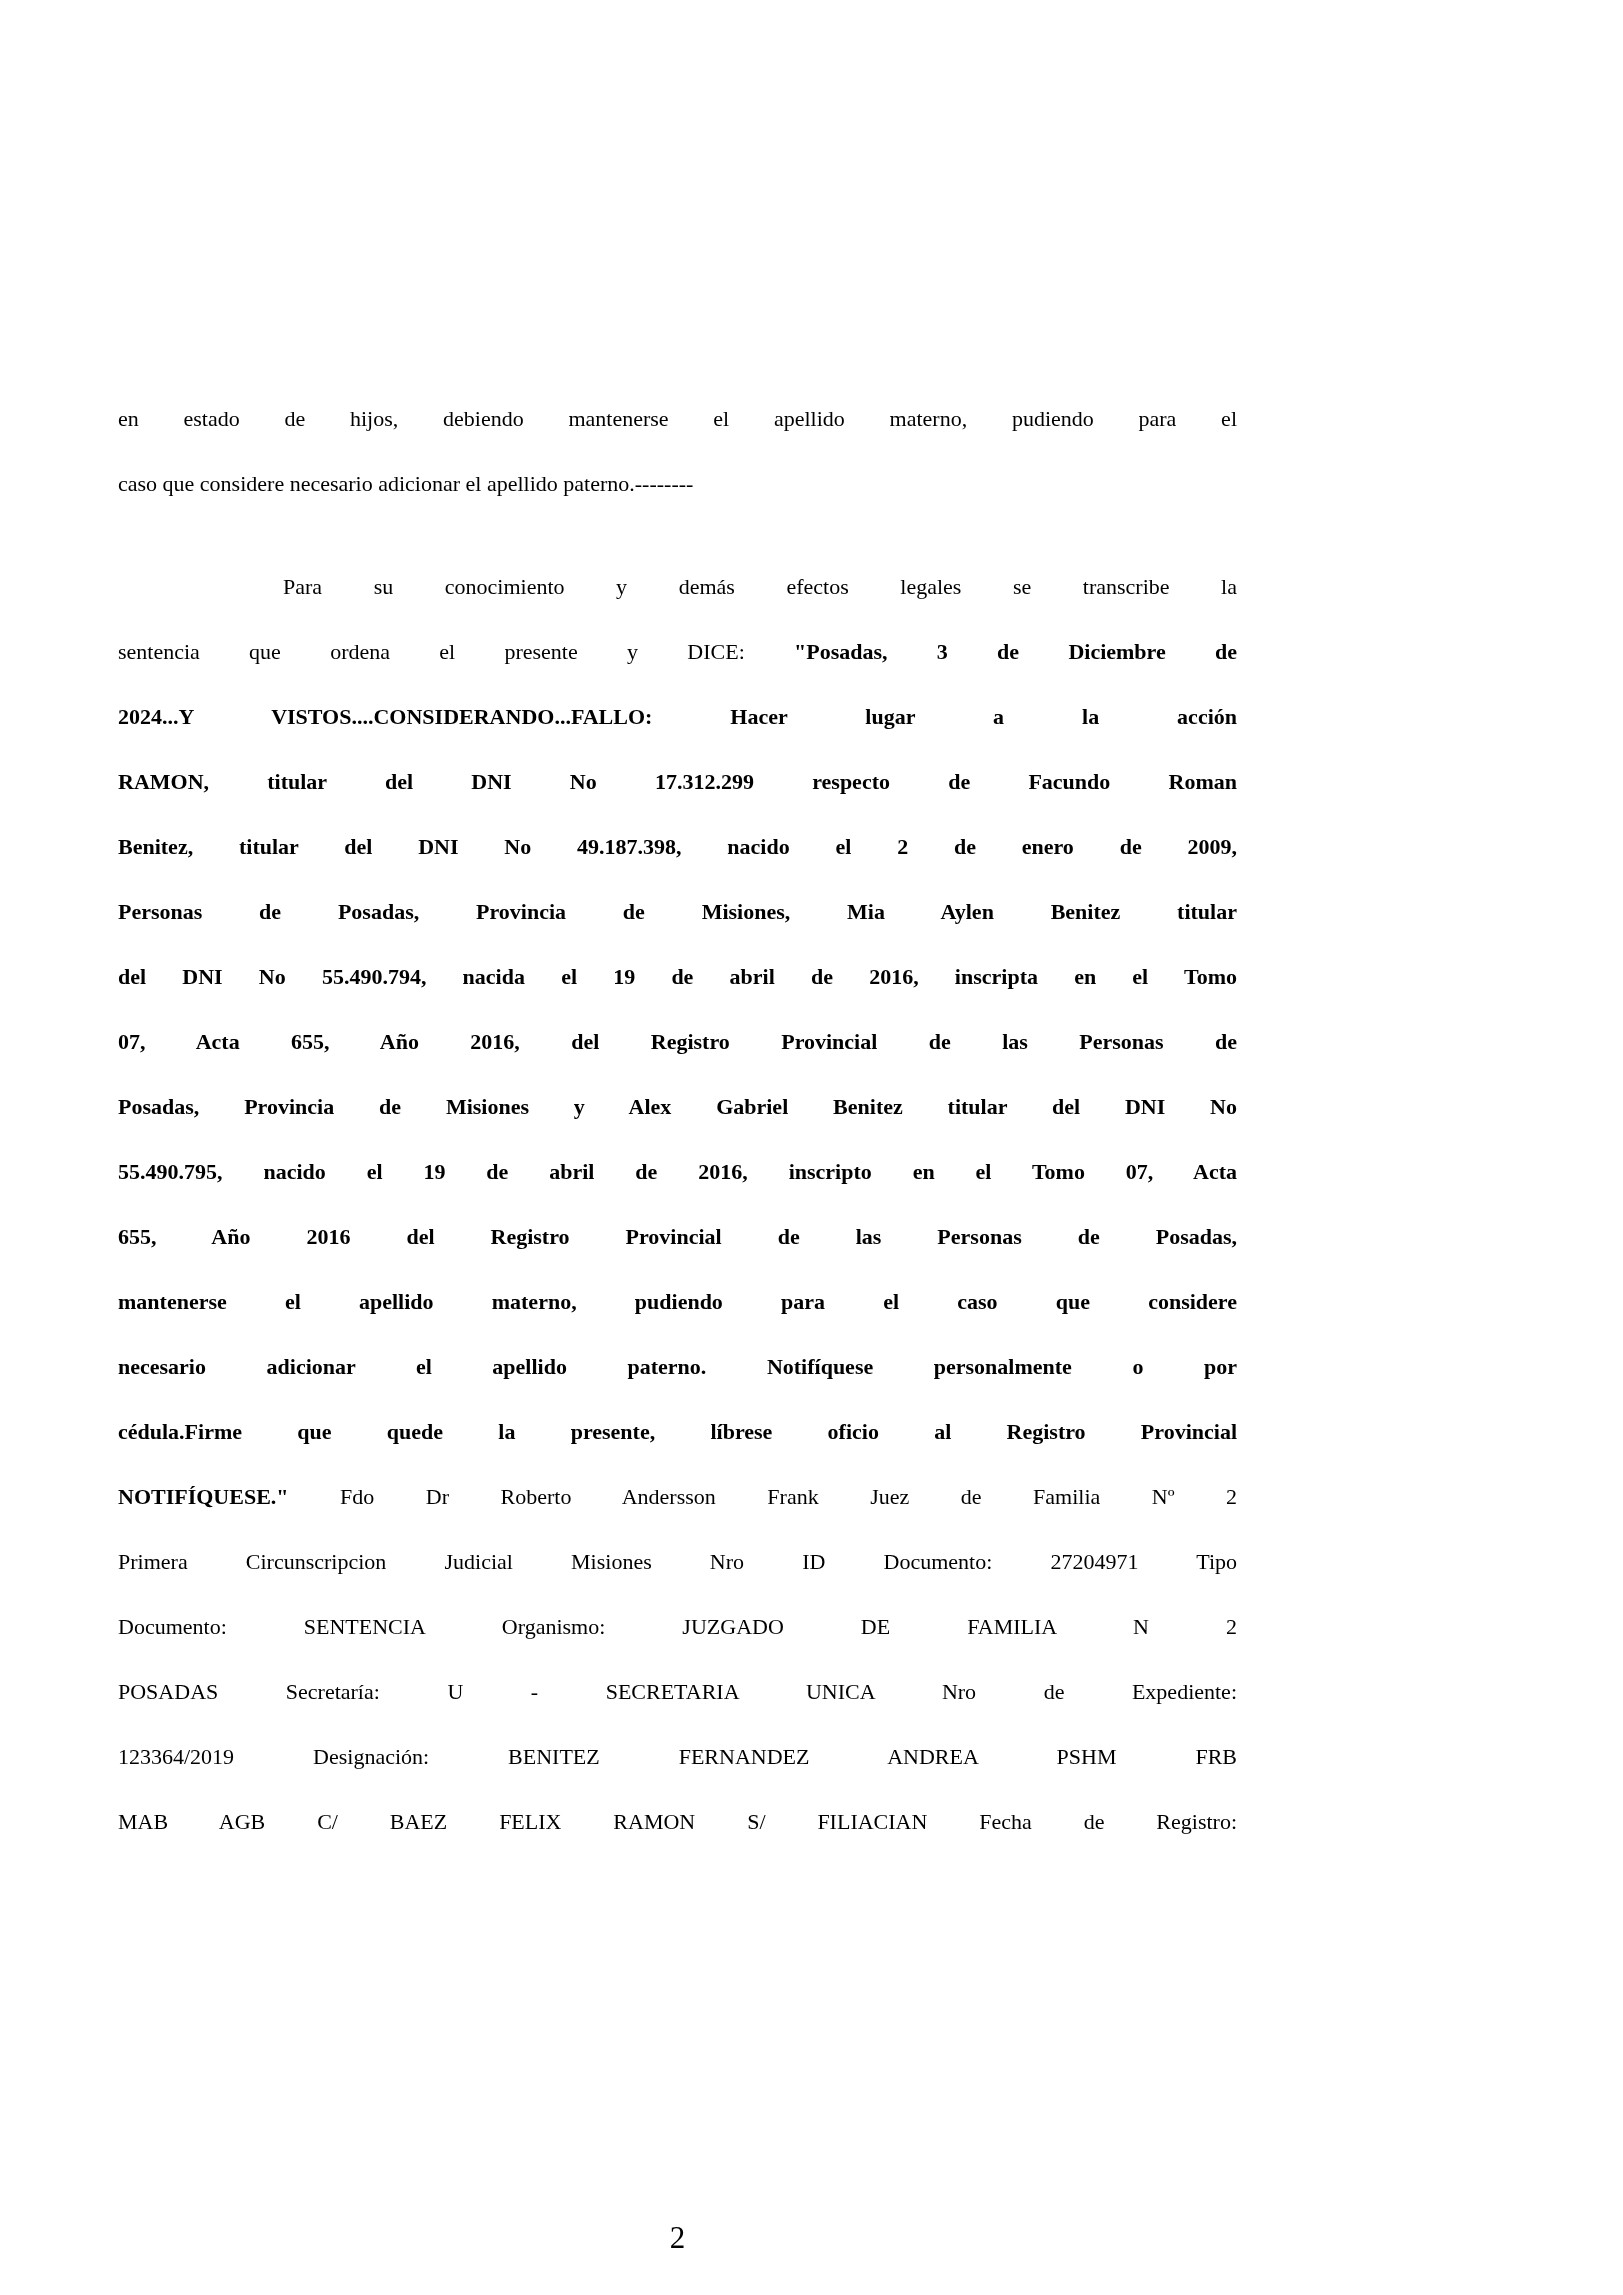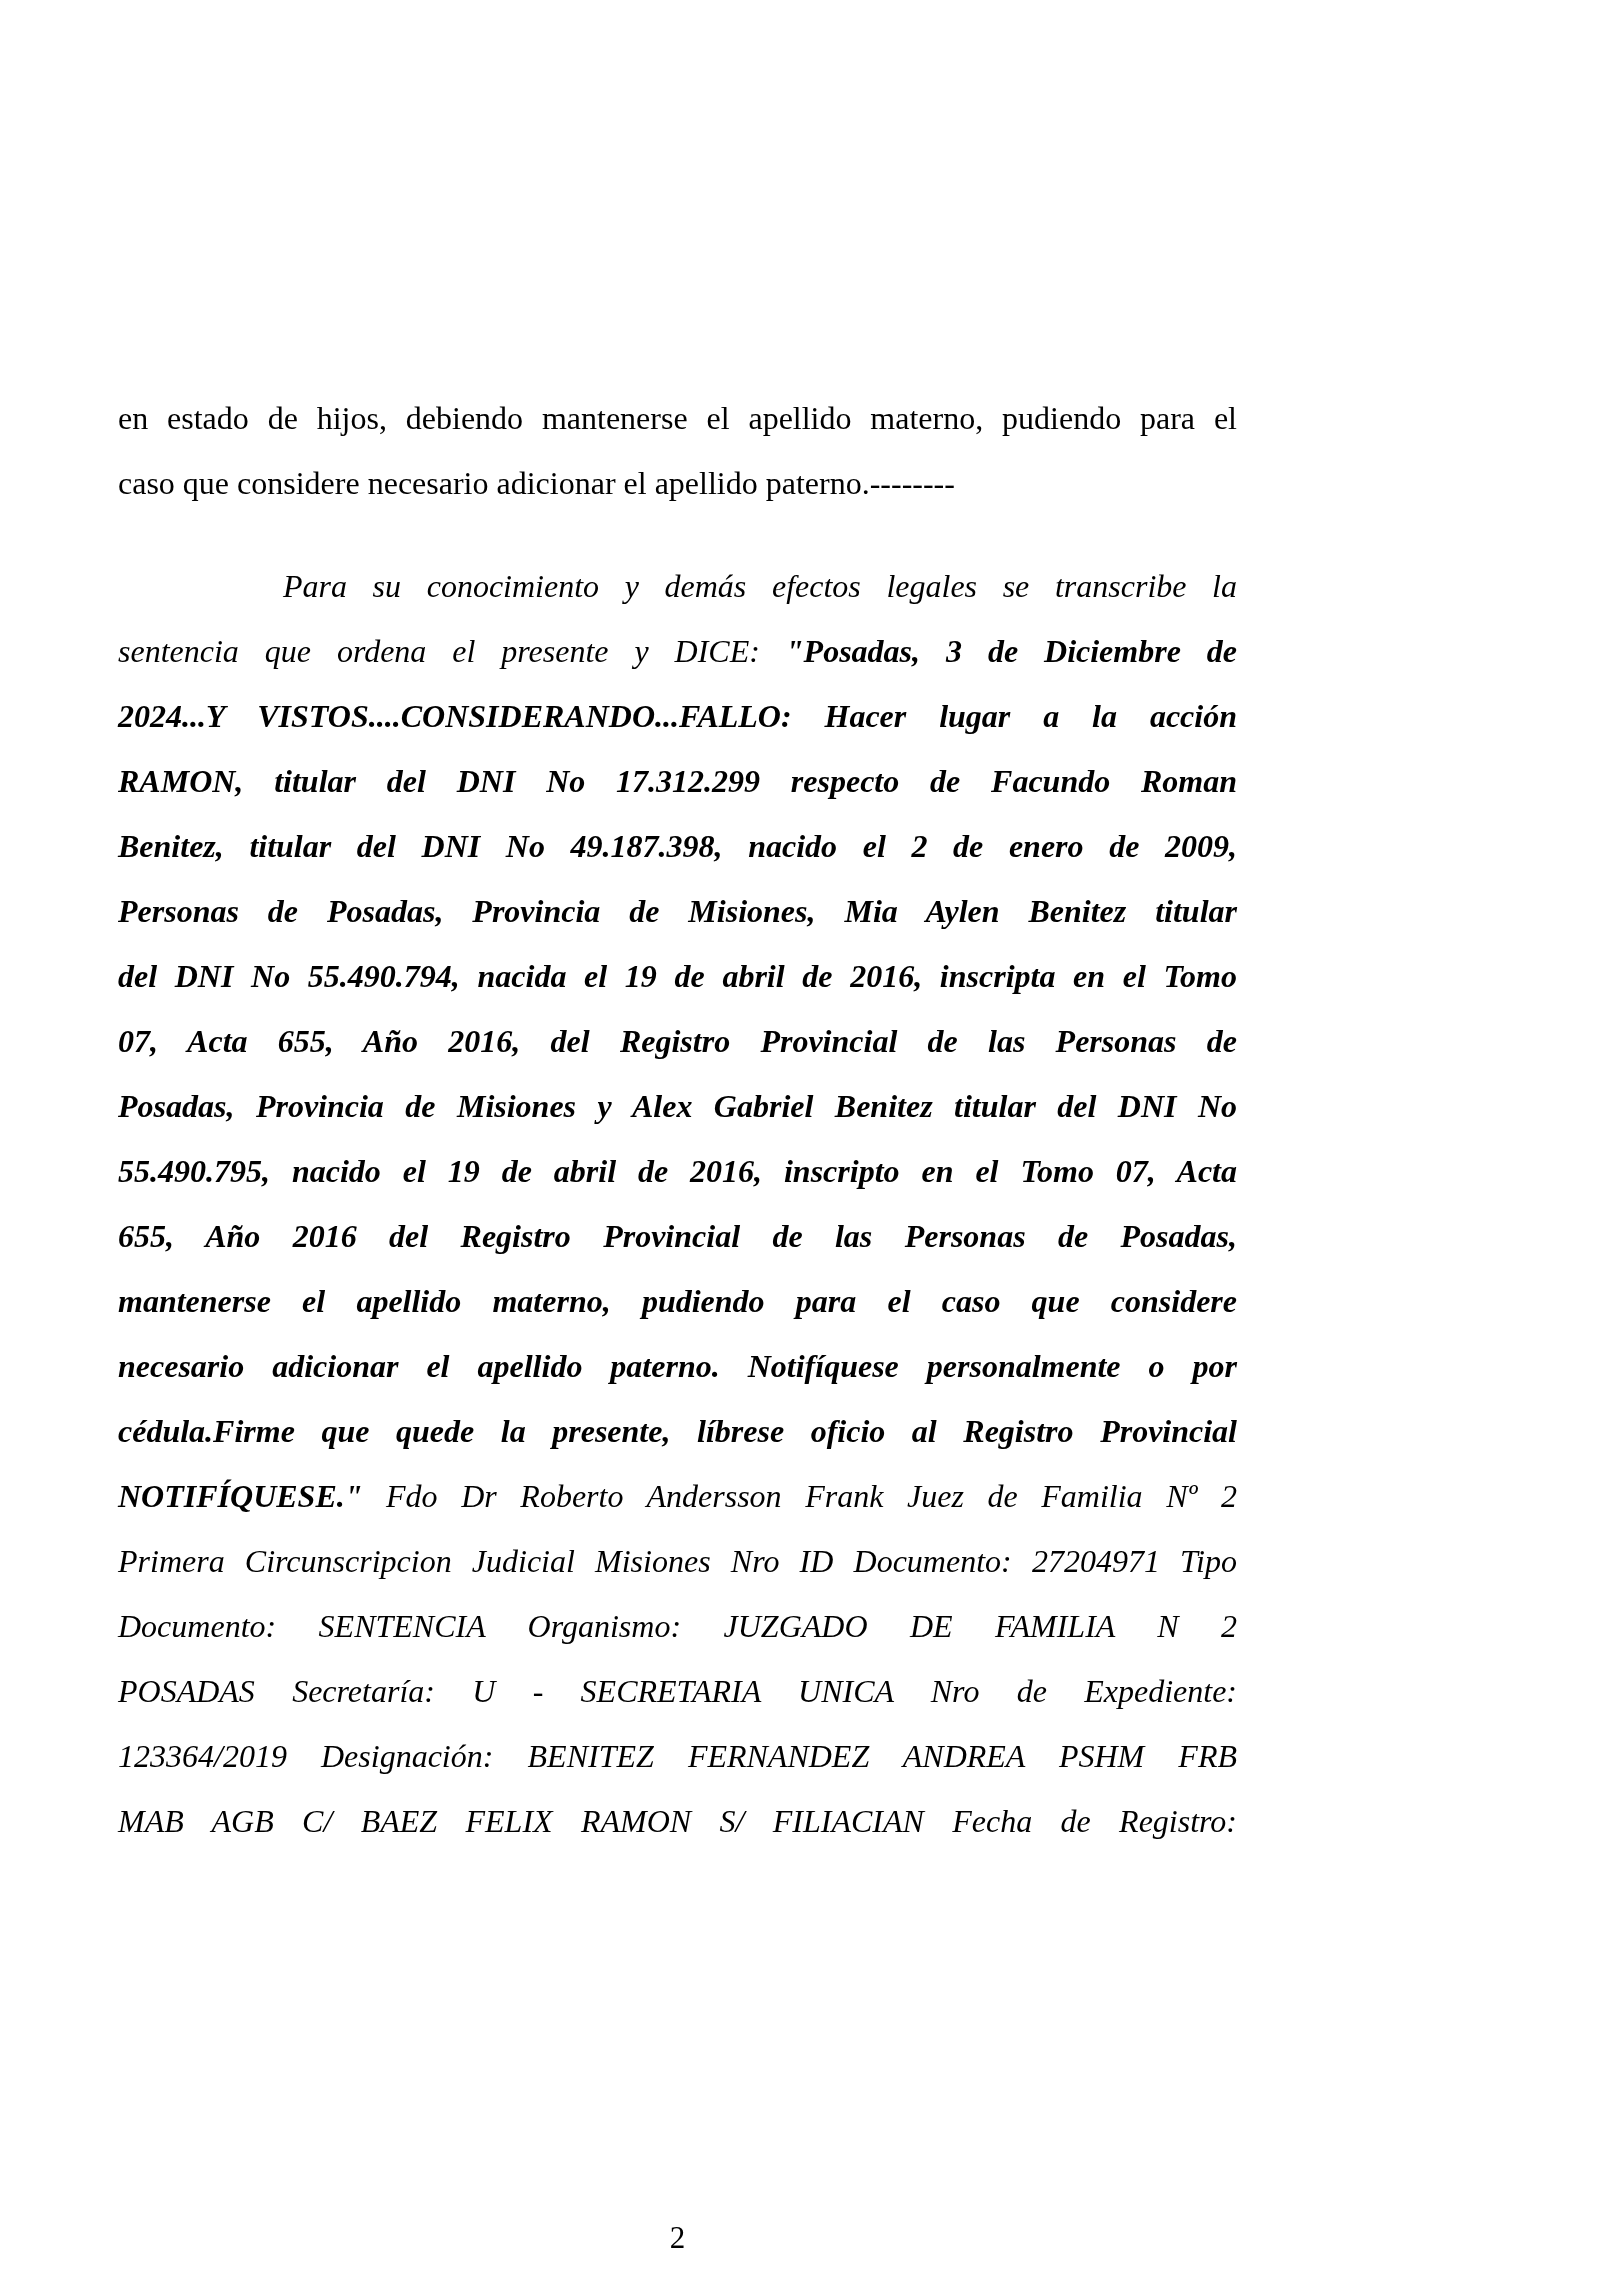--- a/index.html
+++ b/index.html
@@ -16,23 +16,23 @@
     font-family: "Liberation Serif", serif;
     overflow: hidden;
   }
   .content {
     position: absolute;
     left: 118px;
     top: 386px;
     width: 1119px;
   }
   .para { margin: 0; }
-  .para + .para { margin-top: 38px; font-style: italic; }
+  .para + .para { margin-top: 38px; }
   .line {
-    font-size: 32px;
+    font-size: 22px;
     line-height: 65px;
     height: 65px;
     text-align: justify;
   }
   .line.jl {
     text-align-last: justify;
     -moz-text-align-last: justify;
   }
   .line.ind { text-indent: 165px; }
   .b { font-weight: bold; }

